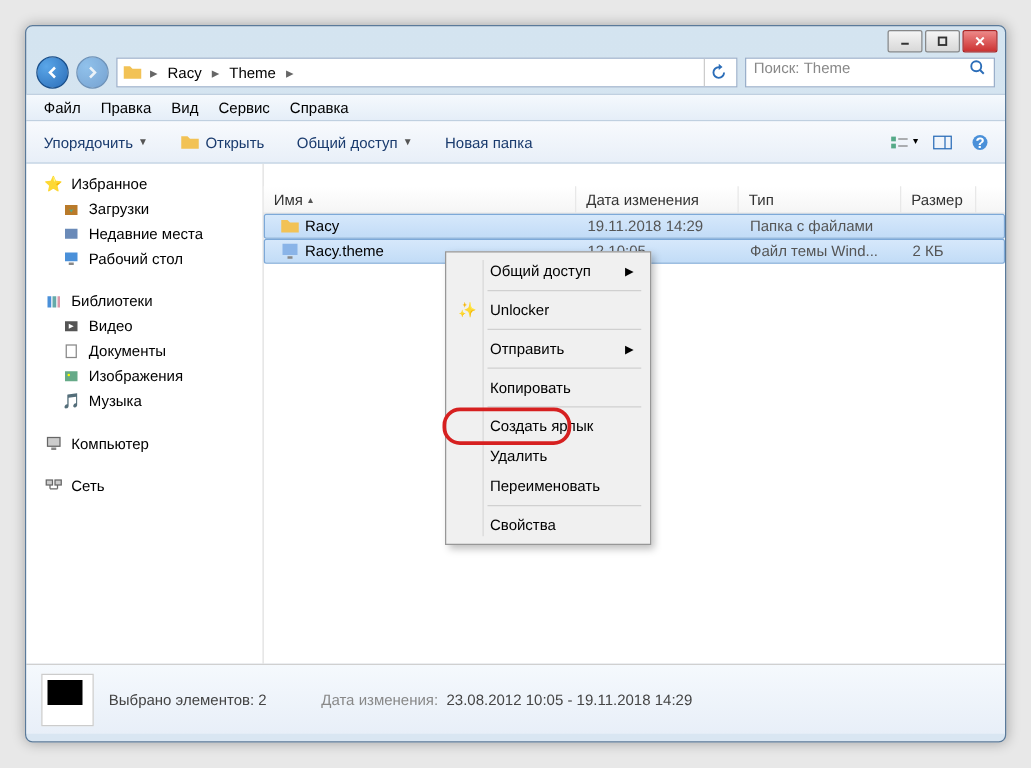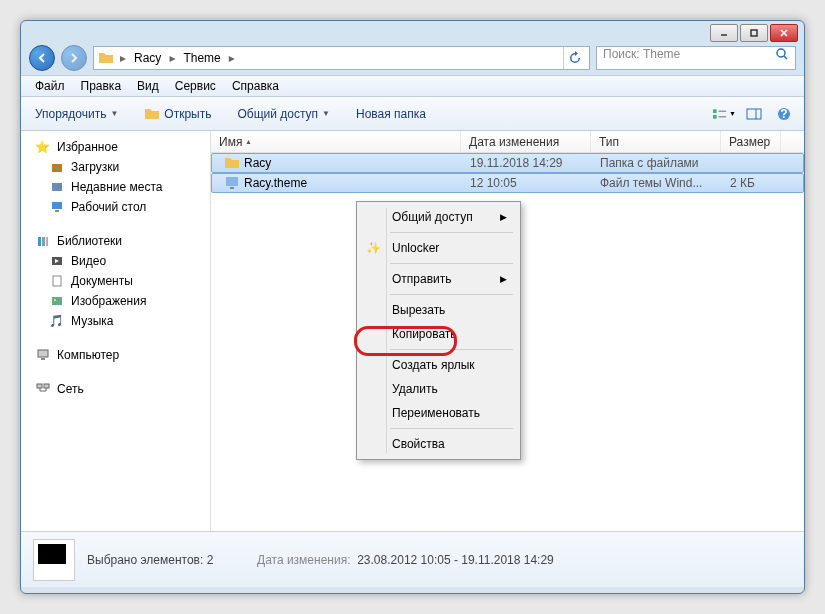--- a/index.html
+++ b/index.html
@@ -107,21 +107,21 @@
 .tree-group { margin-bottom: 14px; }
 .tree-item {
   display: flex; align-items: center;
   padding: 2px 4px 2px 28px;
   cursor: pointer;
   gap: 6px;
 }
 .tree-item.header { padding-left: 14px; font-weight: normal; }
 .ticon { width: 16px; height: 16px; display: inline-flex; align-items:center; justify-content:center; }
 
-.filelist { flex: 1; position: relative; }
+.filelist { flex: 1; position: relative; margin-top: 18px; }
 .col-headers {
   height: 22px;
   display: flex;
   border-bottom: 1px solid #e0e0e0;
   background: linear-gradient(to bottom, #fff, #f5f5f5);
 }
 .col-h { padding: 3px 8px; border-right: 1px solid #e8e8e8; color: #333; cursor:pointer; display:flex; align-items:center; gap:4px;}
 .col-name { width: 250px; }
 .col-date { width: 130px; }
 .col-type { width: 130px; }
@@ -456,23 +456,20 @@
           <span class="cm-icon">✨</span>
           <span>Unlocker</span>
         </div>
       <div class="cm-sep"></div>
       <div class="cm-item">
           <span>Отправить</span>
           <span class="cm-arrow">▶</span>
         </div>
       <div class="cm-sep"></div>
       <div class="cm-item">
-          <span>Вырезать</span>
-        </div>
-      <div class="cm-item">
           <span>Копировать</span>
         </div>
       <div class="cm-sep"></div>
       <div class="cm-item">
           <span>Создать ярлык</span>
         </div>
       <div class="cm-item">
           <span>Удалить</span>
         </div>
       <div class="cm-item">

